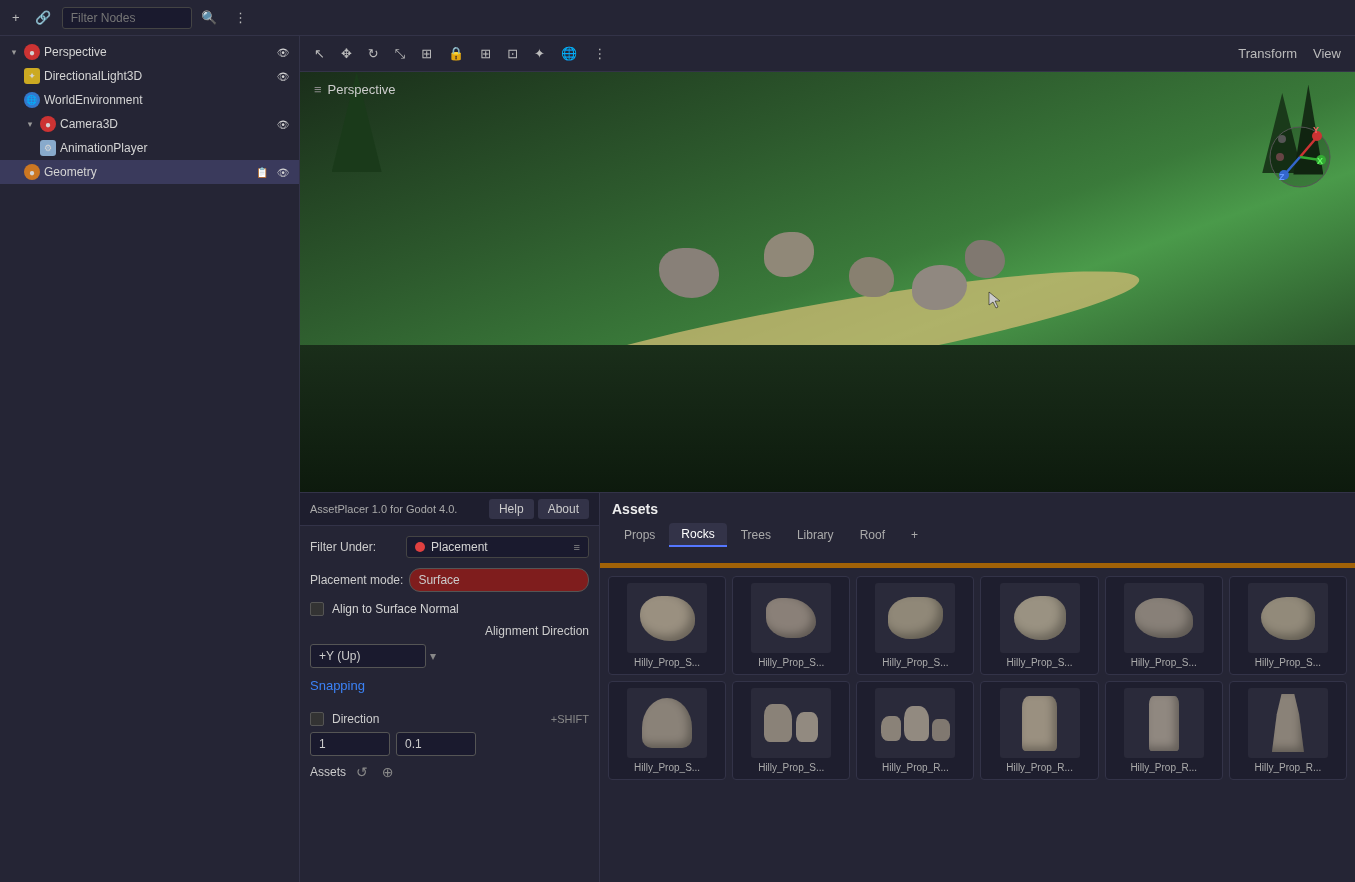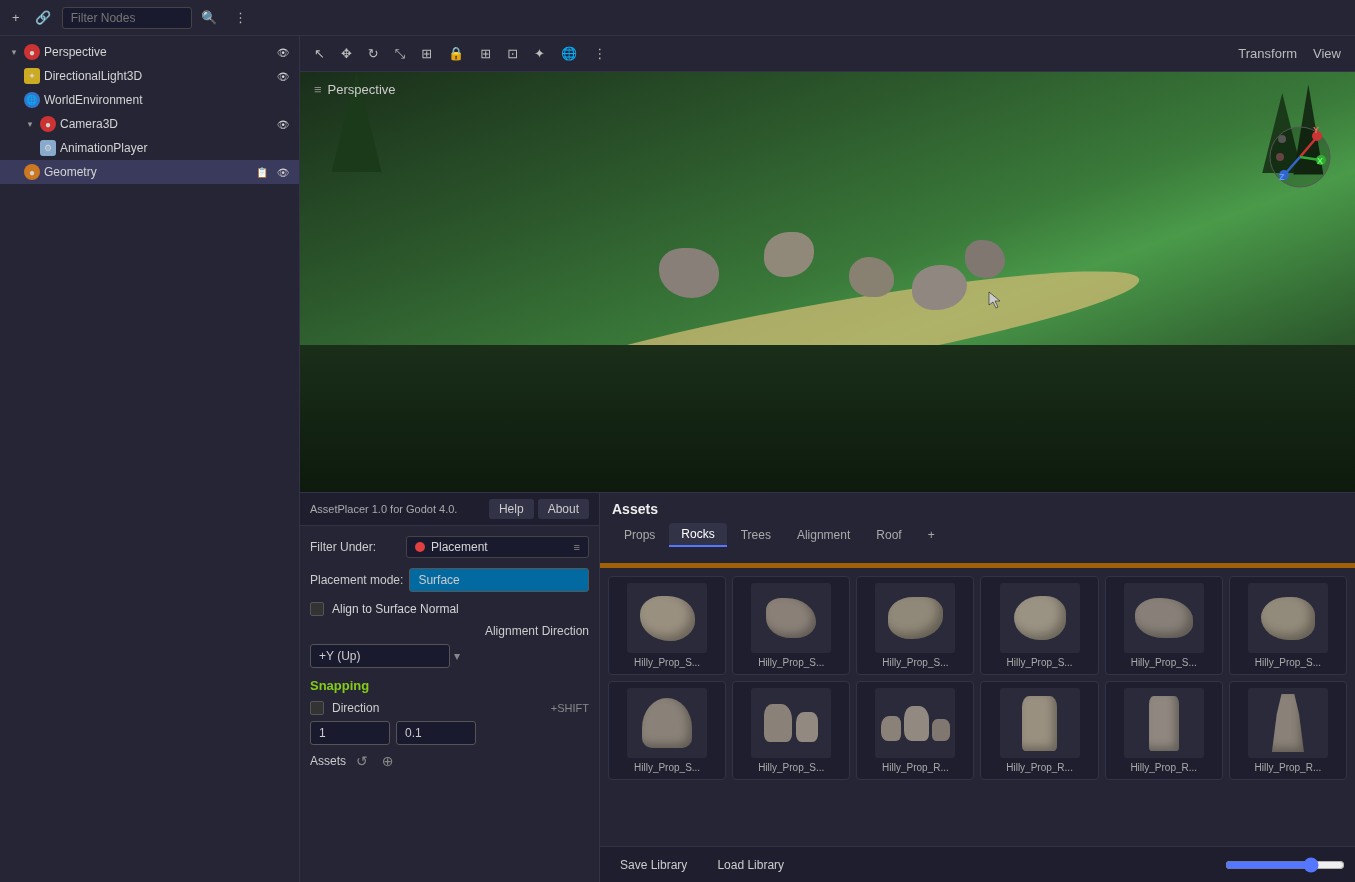--- a/index.html
+++ b/index.html
@@ -253,25 +253,25 @@
 
     .spawn-dot {
       width: 10px;
       height: 10px;
       border-radius: 50%;
       background: #e04040;
       flex-shrink: 0;
     }
 
     .select-input {
-      background: #0369a1;
+      background: #7f1d1d;
       border: 1px solid #555;
       color: #ccc;
       padding: 4px 8px;
-      border-radius: 3px;
+      border-radius: 11px;
       font-size: 12px;
       flex: 1;
       appearance: none;
       cursor: pointer;
     }
 
     .checkbox-row {
       display: flex;
       align-items: center;
       gap: 8px;
@@ -300,34 +300,34 @@
       align-items: center;
     }
 
     .direction-select {
       background: #1a1a2e;
       border: 1px solid #555;
       color: #ccc;
       padding: 4px 28px 4px 8px;
       border-radius: 3px;
       font-size: 12px;
-      width: 140px;
+      width: 116px;
       appearance: none;
       cursor: pointer;
     }
 
     .snapping-section {
       margin-top: 10px;
     }
 
     .snapping-title {
-      color: #84cc16;
+      color: #3b82f6;
       font-size: 13px;
-      margin-bottom: 8px;
-      font-weight: 700;
+      margin-bottom: 19px;
+      font-weight: 400;
     }
 
     .snapping-row {
       display: flex;
       align-items: center;
       gap: 8px;
       margin-bottom: 6px;
     }
 
     .snapping-label {
@@ -838,21 +838,21 @@
         </div>
       </div>
 
       <div class="assets-panel">
         <div class="assets-header">
           <div class="assets-title">Assets</div>
           <div class="assets-tabs">
             <button class="asset-tab">Props</button>
             <button class="asset-tab active">Rocks</button>
             <button class="asset-tab">Trees</button>
-            <button class="asset-tab">Alignment</button>
+            <button class="asset-tab">Library</button>
             <button class="asset-tab">Roof</button>
             <button class="asset-tab">+</button>
           </div>
         </div>
 
         <div class="assets-grid-container">
           <div class="assets-grid">
 
             <div class="asset-item">
               <div class="asset-thumb">
@@ -941,23 +941,16 @@
             <div class="asset-item">
               <div class="asset-thumb">
                 <div style="width:32px;height:58px;background:#8a8278;clip-path:polygon(30% 0%,70% 0%,85% 35%,100% 100%,0% 100%,15% 35%);box-shadow:inset -4px -4px 8px rgba(0,0,0,0.3)"></div>
               </div>
               <span class="asset-label">Hilly_Prop_R...</span>
             </div>
 
           </div>
         </div>
 
-        <div class="assets-bottom">
-          <button class="bottom-btn">Save Library</button>
-          <button class="bottom-btn">Load Library</button>
-          <div class="slider-container">
-            <input type="range" class="zoom-slider" min="0" max="100" value="75" style="">
-          </div>
-        </div>
       </div>
     </div>
   </div>
 </div>
 
 </body></html>

